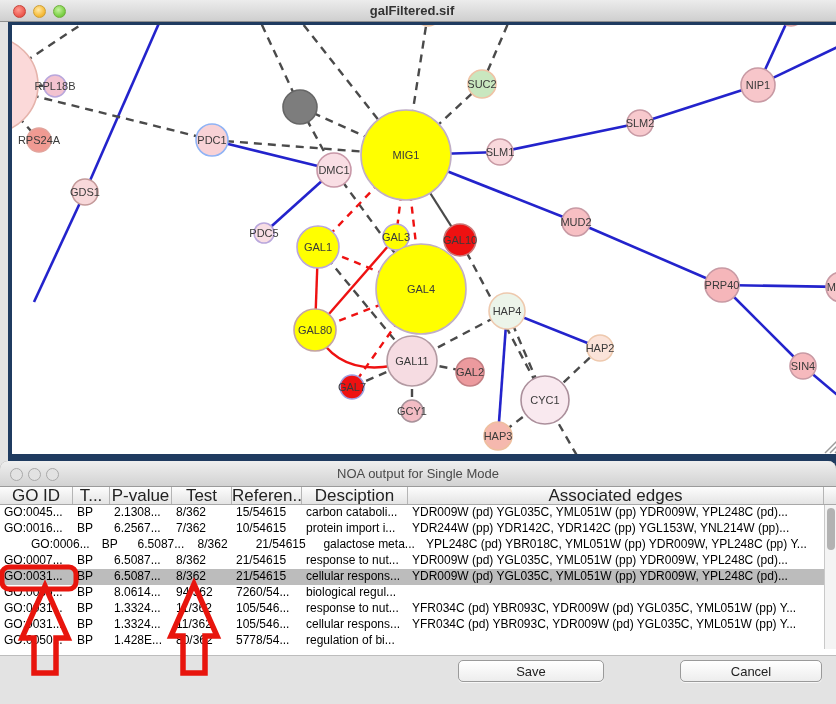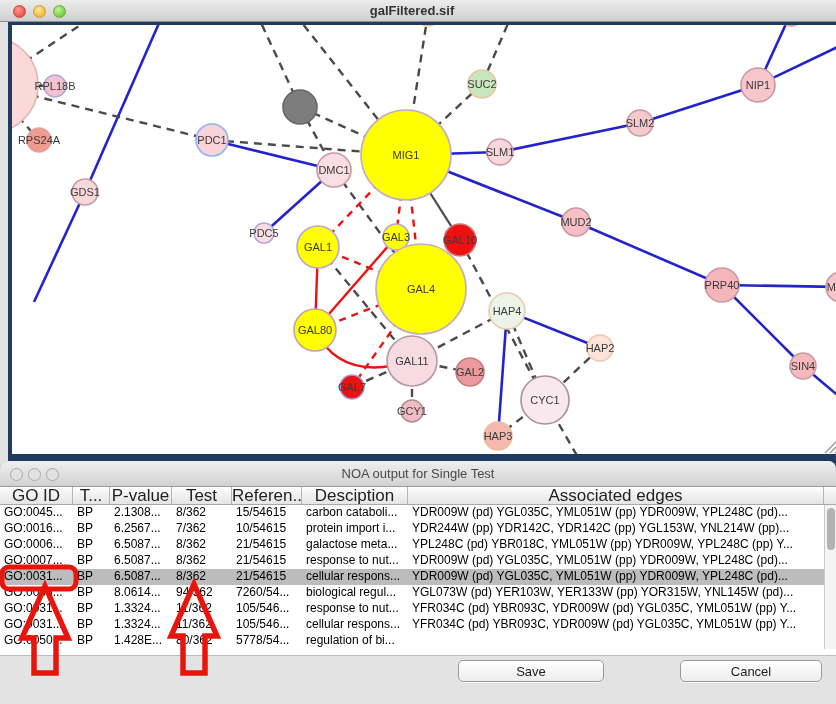--- a/index.html
+++ b/index.html
@@ -227,21 +227,21 @@
       </g>
     </svg>
   </div>
 </div>
 
 <div class="noa">
   <div class="noa-titlebar">
     <span class="tl gray g1 noa-tl"></span>
     <span class="tl gray g2 noa-tl"></span>
     <span class="tl gray g3 noa-tl"></span>
-    <div class="title">NOA output for Single Test</div>
+    <div class="title">NOA output for Single Mode</div>
   </div>
   <div class="thead" id="noa-thead">
       <div class="th" style="width: 73px;">GO ID</div>
       <div class="th" style="width: 37px;">T...</div>
       <div class="th" style="width: 62px;">P-value</div>
       <div class="th" style="width: 60px;">Test</div>
       <div class="th" style="width: 70px;">Referen...</div>
       <div class="th" style="width: 106px;">Desciption</div>
       <div class="th" style="width: 416px;">Associated edges</div>
     </div>
@@ -258,21 +258,21 @@
       <div class="trow">
         <div class="td" style="width: 73px;">GO:0016...</div>
         <div class="td" style="width: 37px;">BP</div>
         <div class="td" style="width: 62px;">6.2567...</div>
         <div class="td" style="width: 60px;">7/362</div>
         <div class="td" style="width: 70px;">10/54615</div>
         <div class="td" style="width: 106px;">protein import i...</div>
         <div class="td" style="width: 416px;">YDR244W (pp) YDR142C, YDR142C (pp) YGL153W, YNL214W (pp)...</div>
       </div>
       <div class="trow">
-        <div class="td" style="width: 73px;">GO:0006...</div>
+        <div class="td" style="width: 73px; margin-left: 27px;">GO:0006...</div>
         <div class="td" style="width: 37px;">BP</div>
         <div class="td" style="width: 62px;">6.5087...</div>
         <div class="td" style="width: 60px;">8/362</div>
         <div class="td" style="width: 70px;">21/54615</div>
         <div class="td" style="width: 106px;">galactose meta...</div>
         <div class="td" style="width: 416px;">YPL248C (pd) YBR018C, YML051W (pp) YDR009W, YPL248C (pp) Y...</div>
       </div>
       <div class="trow">
         <div class="td" style="width: 73px;">GO:0007...</div>
         <div class="td" style="width: 37px;">BP</div>
@@ -291,21 +291,20 @@
         <div class="td" style="width: 106px;">cellular respons...</div>
         <div class="td" style="width: 416px;">YDR009W (pd) YGL035C, YML051W (pp) YDR009W, YPL248C (pd)...</div>
       </div>
       <div class="trow">
         <div class="td" style="width: 73px;">GO:0065...</div>
         <div class="td" style="width: 37px;">BP</div>
         <div class="td" style="width: 62px;">8.0614...</div>
         <div class="td" style="width: 60px;">94/362</div>
         <div class="td" style="width: 70px;">7260/54...</div>
         <div class="td" style="width: 106px;">biological regul...</div>
-        <div class="td" style="width: 416px;">YGL073W (pd) YER103W, YER133W (pp) YOR315W, YNL145W (pd)...</div>
       </div>
       <div class="trow">
         <div class="td" style="width: 73px;">GO:0031...</div>
         <div class="td" style="width: 37px;">BP</div>
         <div class="td" style="width: 62px;">1.3324...</div>
         <div class="td" style="width: 60px;">11/362</div>
         <div class="td" style="width: 70px;">105/546...</div>
         <div class="td" style="width: 106px;">response to nut...</div>
         <div class="td" style="width: 416px;">YFR034C (pd) YBR093C, YDR009W (pd) YGL035C, YML051W (pp) Y...</div>
       </div>

